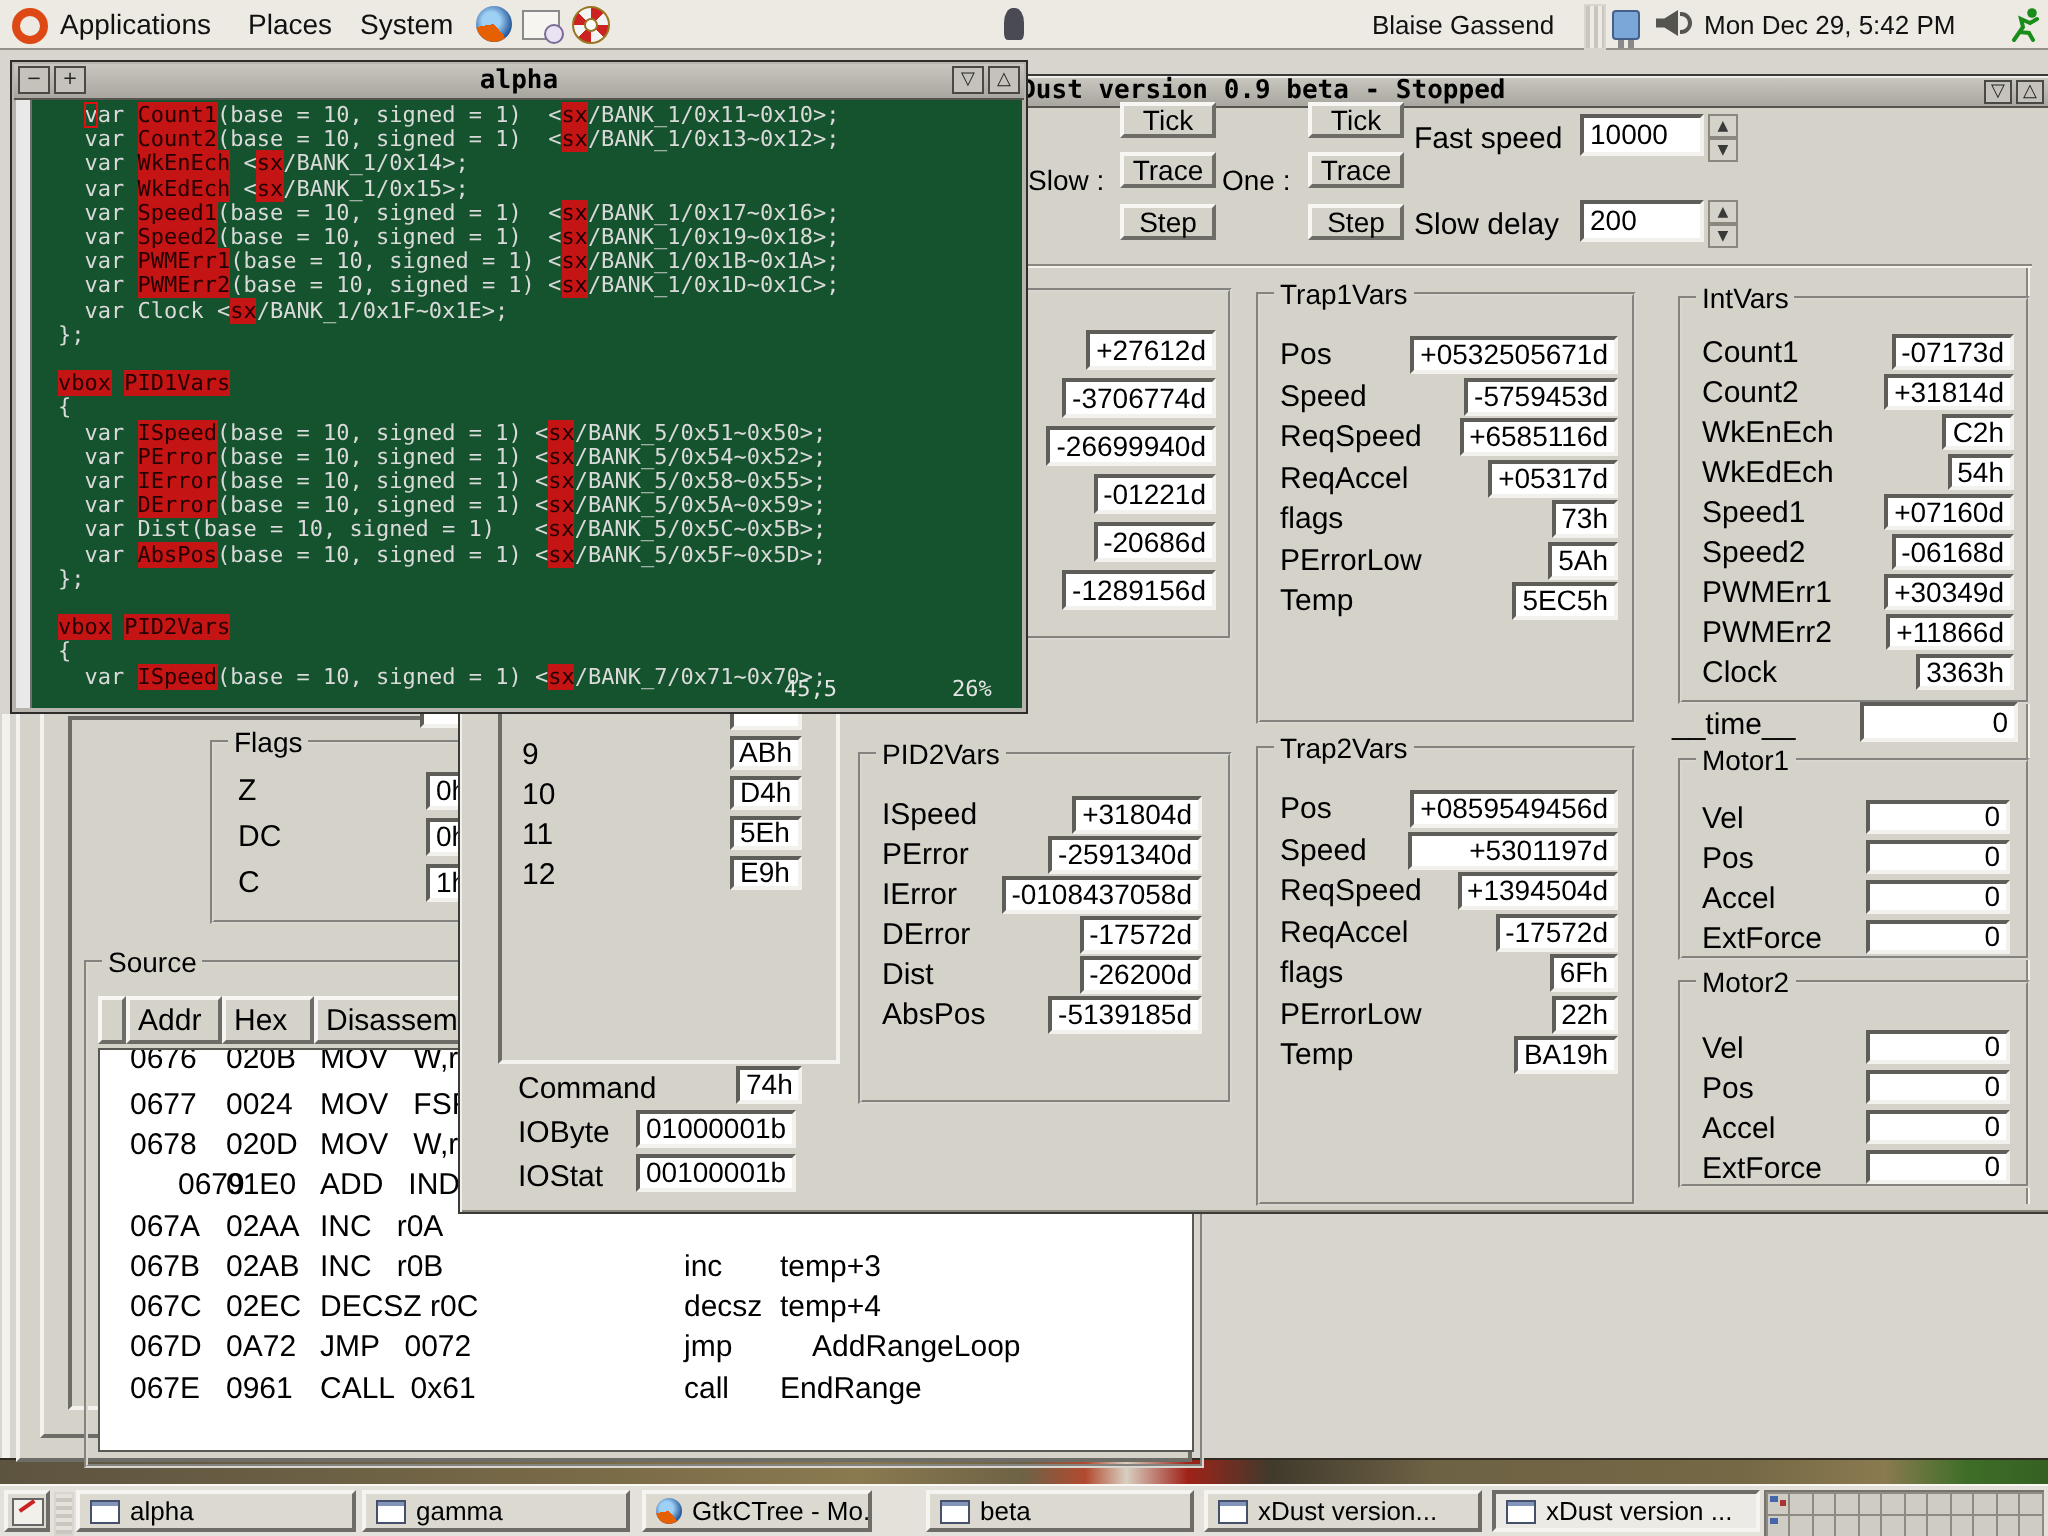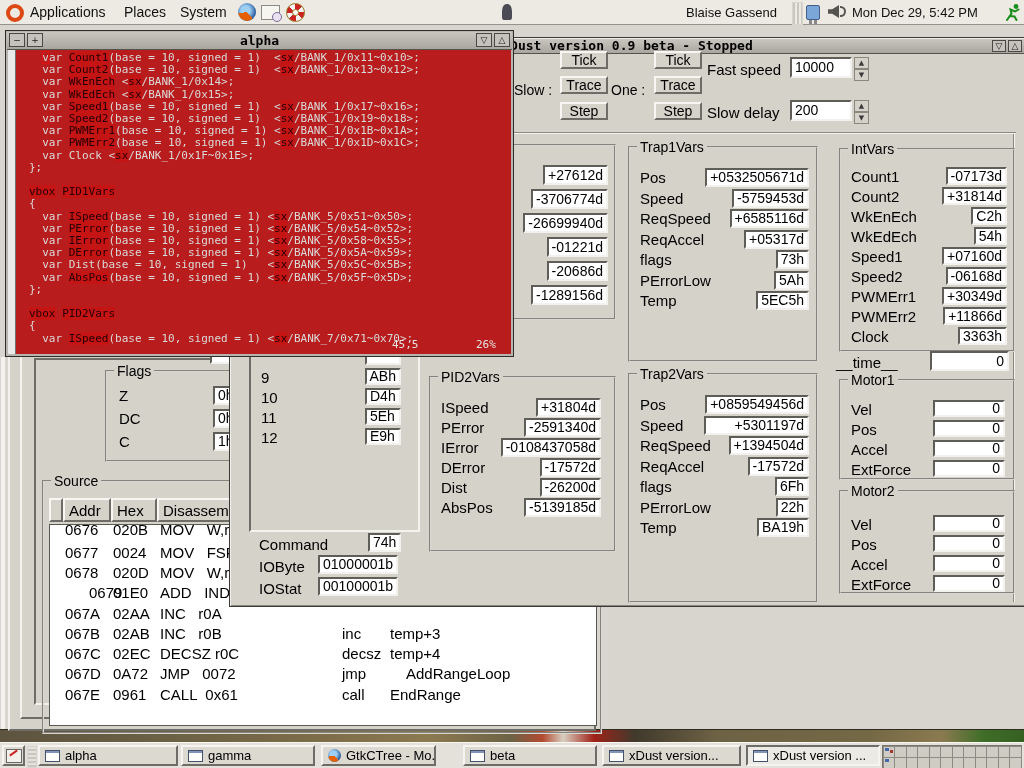--- a/index.html
+++ b/index.html
@@ -16,21 +16,21 @@
   .btn{position:absolute;background:#d5d2ca;border:2px solid;border-color:#f7f6f3 #6e6c66 #6e6c66 #f7f6f3;font:14px "Liberation Sans",sans-serif;
        text-align:center;color:#000;cursor:default;box-sizing:border-box}
   .hgroove{position:absolute;height:0;border-top:1px solid #8a877f;border-bottom:1px solid #f4f2ee}
   .vgroove{position:absolute;width:0;border-left:1px solid #8a877f;border-right:1px solid #f4f2ee}
   .tbar{position:absolute;left:1px;right:1px;top:1px;background:linear-gradient(#c9c6bf,#a9a69f);border-bottom:1px solid #55534e;
         color:#000;font:bold 13px "DejaVu Sans Mono",monospace;text-align:center}
   .tbtn{background:#c5c2bb;border:1px solid #4a4844;font:9px "DejaVu Sans",sans-serif;text-align:center;color:#222;box-sizing:border-box}
   
   #term{position:absolute;left:5px;top:30px;width:507px;height:325px;background:#b7b4ad;border:1px solid #2e2c29;z-index:80}
   #term .tbar{height:17px;line-height:17px}
-  #term-content{position:absolute;left:2px;right:2px;top:19px;bottom:2px;background:#b91c1c;overflow:hidden}
+  #term-content{position:absolute;left:2px;right:2px;top:19px;bottom:2px;background:#14532d;overflow:hidden}
   #term-scroll{position:absolute;left:0;top:0;bottom:0;width:7px;background:#e9e9e9;border-right:1px solid #6f6f6f}
   #term-text{position:absolute;left:21px;top:2px;font:11px/12.2px "DejaVu Sans Mono",monospace;color:#dadada;white-space:pre}
   .hl{background:#c41414;color:#250000}
   .cur{outline:1px solid #e01010;outline-offset:-1px}
   .ruler{position:absolute;bottom:3px;font:11px "DejaVu Sans Mono",monospace;color:#e4e4e4}
   
   #fwin{position:absolute;left:229px;top:37px;width:795px;height:568px;background:#d5d2ca;border:1px solid #3c3a36;
         box-shadow:inset 1px 1px 0 #f0efec, inset -1px -1px 0 #8a877f;z-index:50}
   #fwin .tbar{height:14px;line-height:14px}
   .sunken{position:absolute;border:2px solid;border-color:#6e6c66 #f4f2ee #f4f2ee #6e6c66;background:#d5d2ca}

